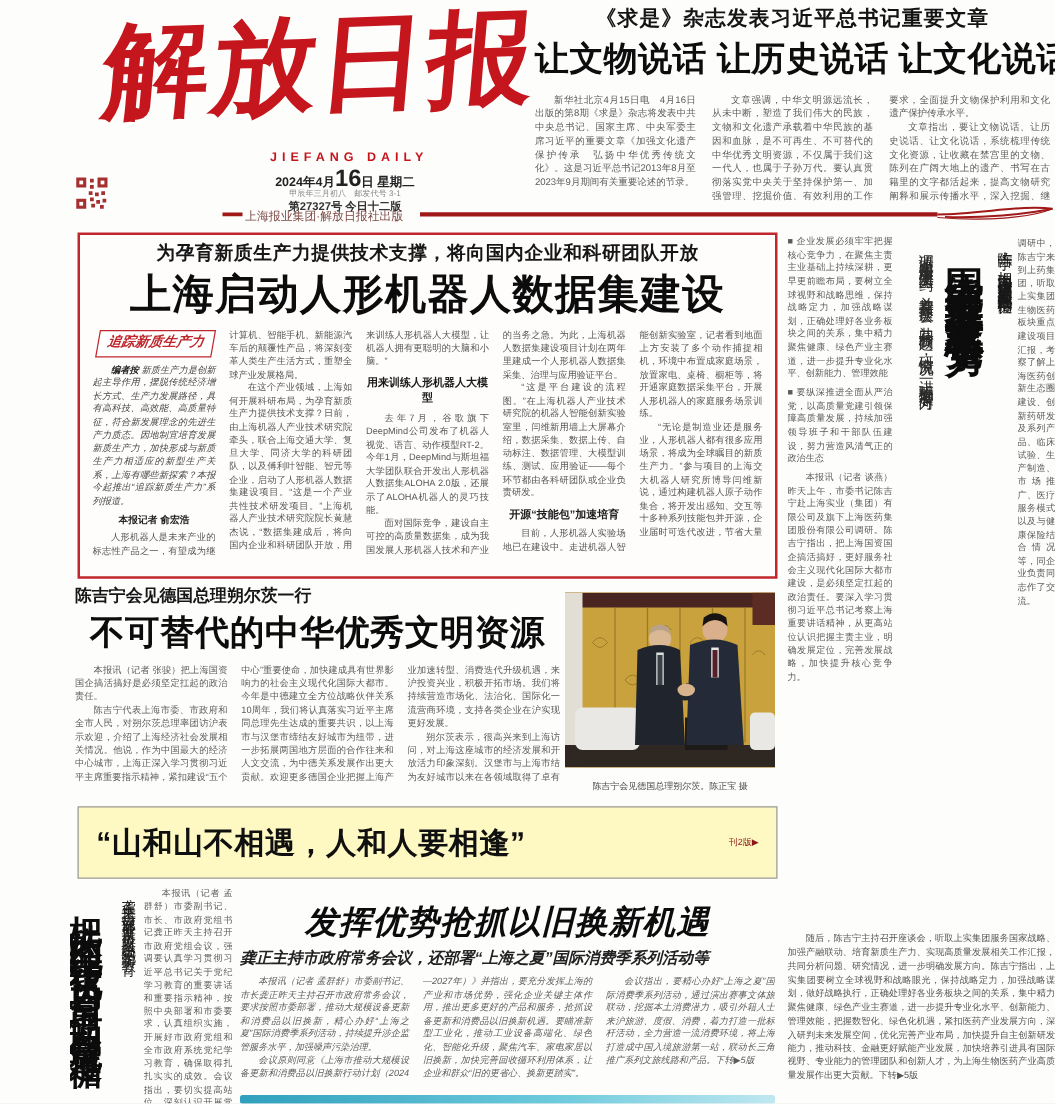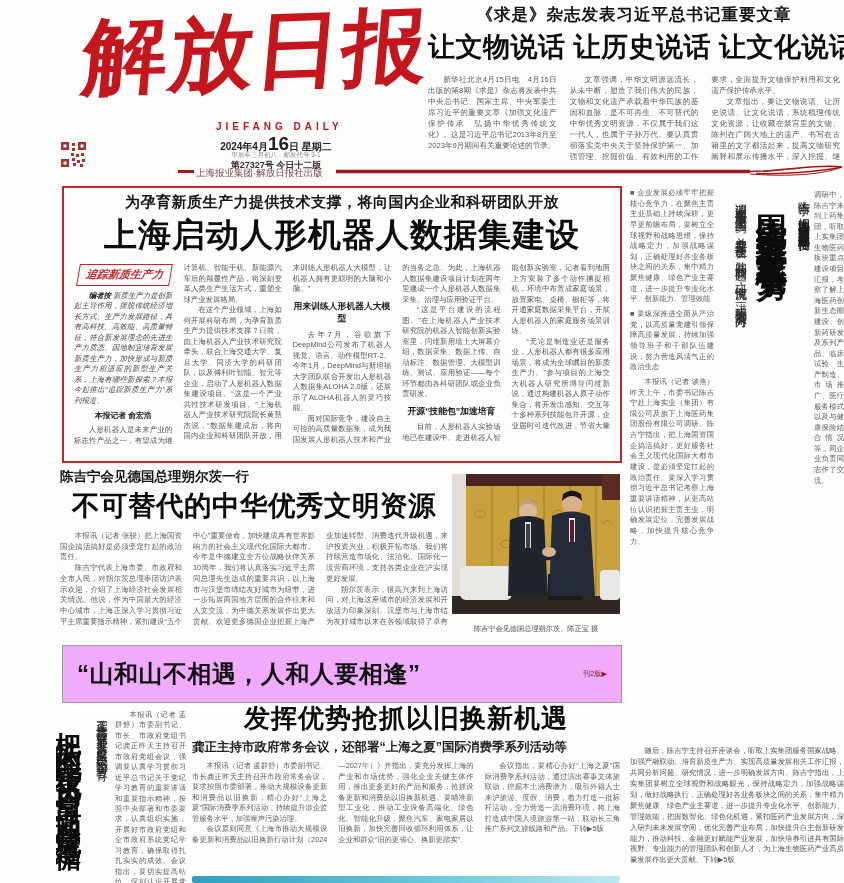--- a/index.html
+++ b/index.html
@@ -58,33 +58,33 @@
   .scholz .kick{font-size:13.5px;font-weight:bold;color:#161616;text-align:left;}
   .scholz .head{font-size:27.5px;font-weight:900;color:#0c0c0c;text-align:center;letter-spacing:0.5px;margin-top:2px;white-space:nowrap;}
   .scholz .body{margin-top:7px;column-count:3;column-gap:11px;height:106px;overflow:hidden;
       font-size:7.4px;line-height:1.45;color:#5c5c5c;text-align:justify;}
   .photo{left:452px;top:474px;width:168px;height:140px;background:#c9a23d;overflow:hidden;}
   .caption{left:452px;top:592px;width:168px;display:flex;justify-content:center;
       font-size:7.2px;color:#4a4a4a;margin-top:32px;}
 
   
   .quotebox{left:62px;top:645px;width:560px;height:58px;border:1.5px solid #9a9a9a;box-sizing:border-box;
-      display:flex;align-items:center;padding:0 14px;background:#f0abfc;}
+      display:flex;align-items:center;padding:0 14px;background:#fef9c3;}
   .quotebox .q{flex:1;font-size:24px;font-weight:900;color:#101010;letter-spacing:0.5px;white-space:nowrap;}
   .quotebox .note{width:182px;font-size:7.2px;line-height:1.45;color:#555;text-align:justify;}
   .pref{color:#8b1616;text-align:right;font-size:7.2px;}
 
   
   .disc{left:56px;top:710px;width:130px;height:173px;display:flex;gap:6px;overflow:hidden;}
   .disc-head{font-size:27px;font-weight:900;color:#0c0c0c;letter-spacing:7px;width:30px;height:173px;overflow:hidden;}
   .disc-kick{font-size:11.5px;color:#1c1c1c;letter-spacing:2.5px;width:17px;height:173px;overflow:hidden;}
   .disc-body{flex:1;font-size:7.2px;line-height:1.45;color:#5c5c5c;text-align:justify;height:173px;overflow:hidden;}
 
   
-  .renew{left:192px;top:701px;width:428px;}
+  .renew{left:192px;top:720px;width:428px;font-style:italic;}
   .renew .head{font-size:26px;font-weight:900;color:#0c0c0c;text-align:center;letter-spacing:1px;white-space:nowrap;}
   .renew .sub{font-size:12.5px;font-weight:bold;color:#222;margin:3px 0 5px;white-space:nowrap;}
   .renew .body{column-count:3;column-gap:11px;height:104px;overflow:hidden;font-size:7.3px;
       line-height:1.45;color:#5c5c5c;text-align:justify;}
   .teal-bar{left:192px;top:876px;width:428px;height:7px;
       background:linear-gradient(90deg,#2fa0bd,#6fcbdd 60%,#bfe8f0);border-radius:2px;}
 </style>
 </head>
 <body>
 

